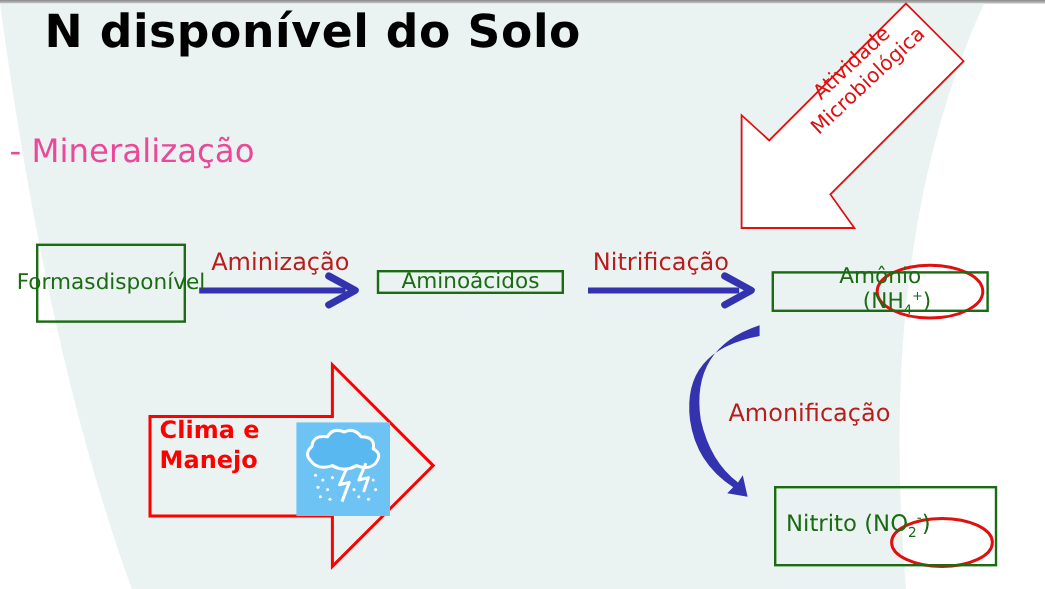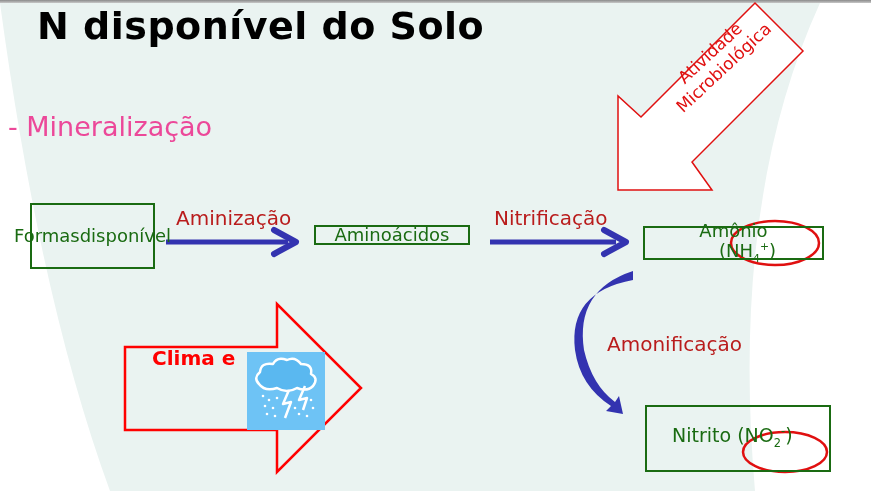--- a/index.html
+++ b/index.html
@@ -24,26 +24,26 @@
     }
     .box {
       position: absolute; border: 2px solid #1a6b12; color: #1a6b12;
       background: transparent; box-sizing: border-box;
       display: flex; align-items: center; justify-content: center;
       text-align: center; line-height: 1.05; font-size: 18px;
     }
     .box-formas { left: 30px; top: 203px; width: 125px; height: 66px; flex-direction: row; }
     .box-amino { left: 314px; top: 225px; width: 156px; height: 20px; }
     .box-amonio { left: 643px; top: 226px; width: 181px; height: 34px; flex-direction: column; }
-    .box-nitro { left: 645px; top: 405px; width: 186px; height: 67px; flex-direction: column; align-items: flex-start; padding-left: 25px; font-size: 19px;}
+    .box-nitro { left: 645px; top: 405px; width: 186px; height: 67px; flex-direction: column; align-items: flex-start; padding-left: 8px; font-size: 19px;}
     .label-step { position: absolute; font-size: 20px; color: #b91c1c; white-space: nowrap; }
     .svg-layer { position: absolute; left: 0; top: 0; width: 871px; height: 491px; pointer-events: none; }
     .clima-text {
       position: absolute; left: 133px; top: 346px;
-      font-size: 20px; font-weight: bold; color: #ff0000; line-height: 1.25; margin-left: 19px;
+      font-size: 20px; font-weight: bold; color: #ff0000; line-height: 1.25;
     }
     .weather-icon {
       position: absolute; left: 247px; top: 352px; width: 78px; height: 78px;
       background: #6ec3f5;
     }
     .micro-text {
       position: absolute; left: 612px; top: 40px; width: 210px;
       transform: rotate(-43deg); transform-origin: center;
       font-size: 17px; color: #e01010; text-align: center; line-height: 1.2;
     }
@@ -117,20 +117,21 @@
 
 <div class="box box-nitro">
   <div>
     <span>Nitrito</span>
     <span>(NO</span><sub>2</sub><sup>-</sup><span>)</span>
   </div>
 </div>
 
 <div class="clima-text">
   <div>Clima e</div>
+  <div>Manejo</div>
 </div>
 
 <div class="weather-icon">
   <svg width="78" height="78" viewBox="0 0 78 78">
     <path d="M12 32 Q6 26 13 20 Q14 10 26 12 Q30 4 40 8 Q48 4 54 12 Q66 12 64 22 Q72 26 66 34 Q60 40 50 36 Q40 42 30 36 Q18 40 12 32 Z" fill="#5ab8f0" stroke="#ffffff" stroke-width="2.5" stroke-linejoin="round"></path>
     <polyline points="42,38 36,52 44,50 38,66" fill="none" stroke="#ffffff" stroke-width="2.5" stroke-linejoin="round"></polyline>
     <polyline points="58,34 52,48 60,46 56,58" fill="none" stroke="#ffffff" stroke-width="2.5" stroke-linejoin="round"></polyline>
     <g fill="#ffffff">
       <circle cx="16" cy="44" r="1.3"></circle>
         <circle cx="22" cy="48" r="1.3"></circle>

